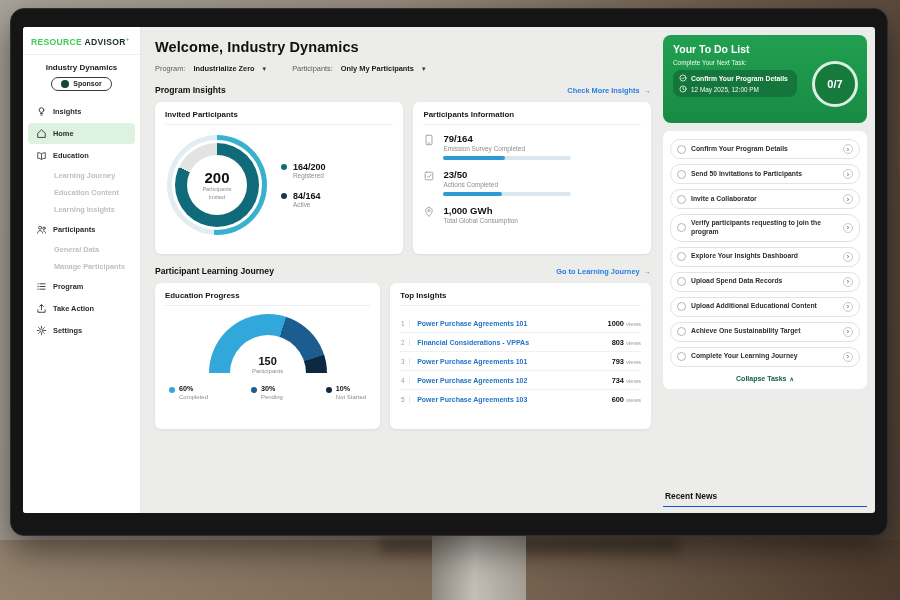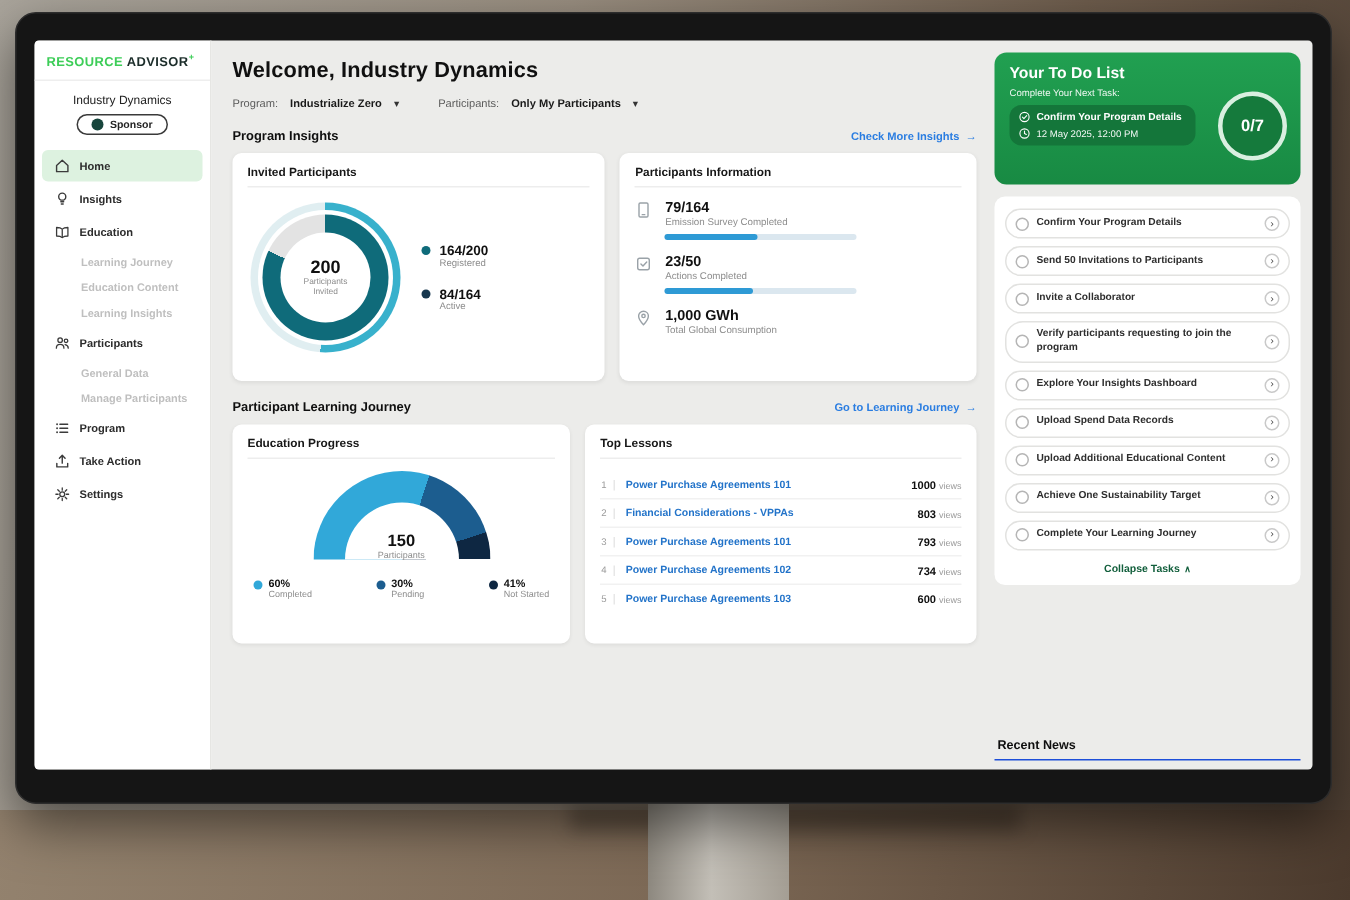--- a/index.html
+++ b/index.html
@@ -15,21 +15,21 @@
   
   .monitor { position:absolute; left:10px; top:8px; width:878px; height:528px; background:#151515; border:1px solid #2c2c2c; border-radius:14px; box-shadow:0 14px 34px rgba(0,0,0,.5); }
   .screen { position:absolute; left:12px; top:18px; right:12px; bottom:22px; background:#ececé9; background:#ececE9; background:#ececea; border-radius:3px; overflow:hidden; display:flex; font-size:7px; color:#222; }
 
   
   .sidebar { width:118px; background:#fff; border-right:1px solid #e6e6e3; display:flex; flex-direction:column; flex:none; }
   .logo { padding:9px 8px 7px; border-bottom:1px solid #eee; font-size:8.6px; font-weight:bold; letter-spacing:.3px; white-space:nowrap; }
   .logo-res { color:#3dcd58; }
   .logo-adv { color:#1c2d2a; }
   .logo-plus { color:#3dcd58; font-size:6px; }
-  .org { text-align:center; font-size:8px; font-weight:normal; color:#222; margin-top:8px; }
+  .org { text-align:center; font-size:8px; font-weight:bold; color:#222; margin-top:8px; }
   .badge-wrap { text-align:center; margin:5px 0 7px; }
   .badge { display:inline-flex; align-items:center; gap:4px; border:1px solid #3a3a3a; border-radius:10px; padding:2px 9px; font-size:7px; font-weight:bold; color:#222; cursor:pointer; }
   .badge-ico { width:8px; height:8px; border-radius:50%; background:#17453c; display:inline-block; }
   nav { padding:2px 0 6px; }
   .ni { display:flex; align-items:center; gap:6px; padding:5px 8px; margin:1px 5px; font-size:7.4px; font-weight:bold; color:#2c2c2c; cursor:pointer; border-radius:4px; }
   .ni .ico { width:11px; height:11px; flex:none; color:#3b3b3b; }
   .ni .ico svg { width:100%; height:100%; display:block; }
   .ni.active { background:#ddf2e0; }
   .ns { padding:4px 8px 4px 26px; margin:0 5px; font-size:7.3px; font-weight:600; color:#bfbfbf; cursor:pointer; }
 
@@ -48,21 +48,21 @@
   .card { background:#fff; border-radius:6px; padding:8px 10px; box-shadow:0 1px 3px rgba(0,0,0,.07); }
   .card-title { font-size:7.9px; font-weight:bold; color:#171717; padding-bottom:5px; border-bottom:1px solid #ededed; margin-bottom:8px; }
 
   .card-invited { flex:1.05; min-height:152px; }
   .invited-body { display:flex; align-items:center; gap:14px; padding:2px 0 0 2px; }
   .donut { width:100px; height:100px; position:relative; flex:none; }
   .ring-outer { position:absolute; inset:0; border-radius:50%; background:conic-gradient(from 0deg,#38b1cc 0deg 184deg,#e0eef1 184deg 360deg); }
   .ring-cover { position:absolute; inset:5px; border-radius:50%; background:#fff; }
   .ring-main { position:absolute; inset:3px; border-radius:50%; background:conic-gradient(from 0deg,#0f6b7a 0deg 295deg,#e3e3e3 295deg 360deg); }
   .donut-hole { position:absolute; inset:12px; border-radius:50%; background:#fff; display:flex; flex-direction:column; align-items:center; justify-content:center; text-align:center; }
-  .donut-hole b { font-size:12px; color:#111; }
+  .donut-hole b { font-size:15px; color:#111; }
   .donut-hole i { font-style:normal; font-size:5.6px; color:#8d8d8d; line-height:1.3; width:42px; }
   .donut-legend { display:flex; flex-direction:column; gap:12px; }
   .dl-item { display:flex; gap:6px; align-items:flex-start; }
   .dot { width:6px; height:6px; border-radius:50%; margin-top:2px; flex:none; }
   .dot-teal { background:#0f6b7a; }
   .dot-navy { background:#17384f; }
   .dl-item b { display:block; font-size:9px; color:#101010; }
   .dl-item i { font-style:normal; font-size:6.4px; color:#8d8d8d; }
 
   .card-info { flex:1; min-height:152px; }
@@ -138,36 +138,36 @@
       <span class="logo-adv"><span>ADVISOR</span><sup class="logo-plus">+</sup></span>
     </div>
     <div class="org">Industry Dynamics</div>
     <div class="badge-wrap">
       <span class="badge">
         <span class="badge-ico"></span>
         <span>Sponsor</span>
       </span>
     </div>
     <nav>
-      <div class="ni active">
-        <span class="ico">
-              <svg viewBox="0 0 14 14" fill="none" stroke="currentColor" stroke-width="1.2" stroke-linejoin="round">
-                <path d="M2.2 6.8L7 2.4l4.8 4.4V12H2.2z"></path>
-              </svg>
-            </span>
-        <span>Home</span>
-      </div>
       <div class="ni">
         <span class="ico">
               <svg viewBox="0 0 14 14" fill="none" stroke="currentColor" stroke-width="1.2" stroke-linecap="round">
                 <circle cx="7" cy="5.2" r="3"></circle>
                 <path d="M5.8 9.6h2.4M6.2 11.4h1.6"></path>
               </svg>
             </span>
         <span>Insights</span>
+      </div>
+      <div class="ni active">
+        <span class="ico">
+              <svg viewBox="0 0 14 14" fill="none" stroke="currentColor" stroke-width="1.2" stroke-linejoin="round">
+                <path d="M2.2 6.8L7 2.4l4.8 4.4V12H2.2z"></path>
+              </svg>
+            </span>
+        <span>Home</span>
       </div>
       <div class="ni">
         <span class="ico">
               <svg viewBox="0 0 14 14" fill="none" stroke="currentColor" stroke-width="1.1" stroke-linejoin="round">
                 <path d="M2.2 3.4C4 3.4 6 3.8 7 4.8c1-1 3-1.4 4.8-1.4v7.2c-1.8 0-3.8.4-4.8 1.4-1-1-3-1.4-4.8-1.4z"></path>
                 <path d="M7 4.8v7.2"></path>
               </svg>
             </span>
         <span>Education</span>
       </div>
@@ -356,29 +356,29 @@
           <div class="el-item">
             <span class="el-top">
                   <span class="dot dot-mblue"></span>
                   <span>30%</span>
                 </span>
             <span class="el-lab">Pending</span>
           </div>
           <div class="el-item">
             <span class="el-top">
                   <span class="dot dot-dnavy"></span>
-                  <span>41%</span>
+                  <span>10%</span>
                 </span>
             <span class="el-lab">Not Started</span>
           </div>
         </div>
       </div>
 
       <div class="card card-lessons">
-        <div class="card-title">Top Lessons</div>
+        <div class="card-title">Top Insights</div>
         <div class="lesson">
           <span class="l-num">1</span>
           <span class="l-title">Power Purchase Agreements 101</span>
           <span class="l-views"><b>1000</b><i>views</i></span>
         </div>
         <div class="lesson">
           <span class="l-num">2</span>
           <span class="l-title">Financial Considerations - VPPAs</span>
           <span class="l-views"><b>803</b><i>views</i></span>
         </div>

